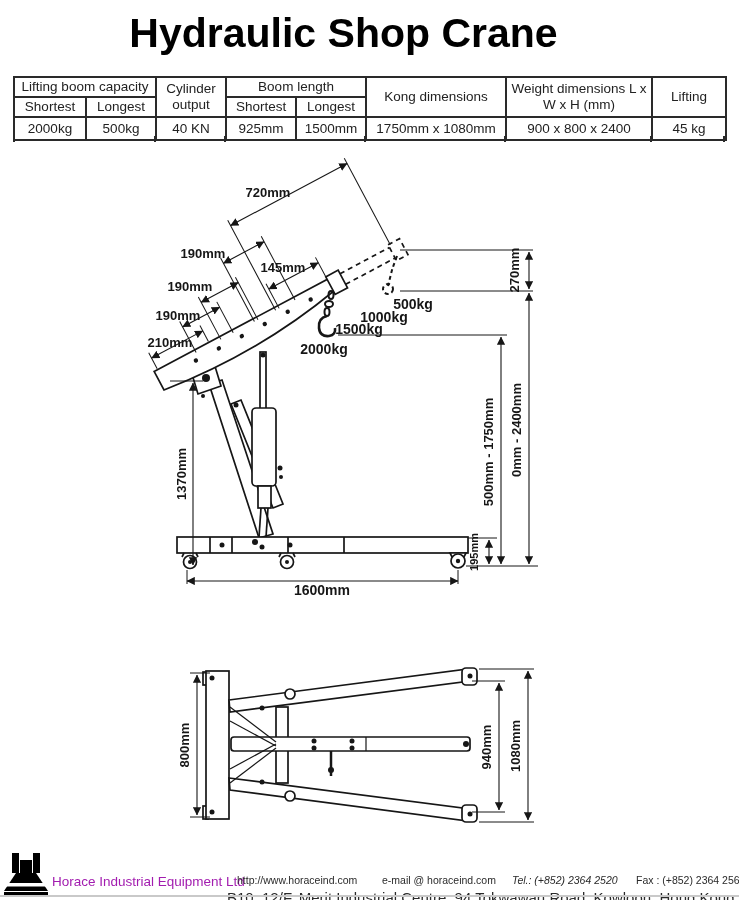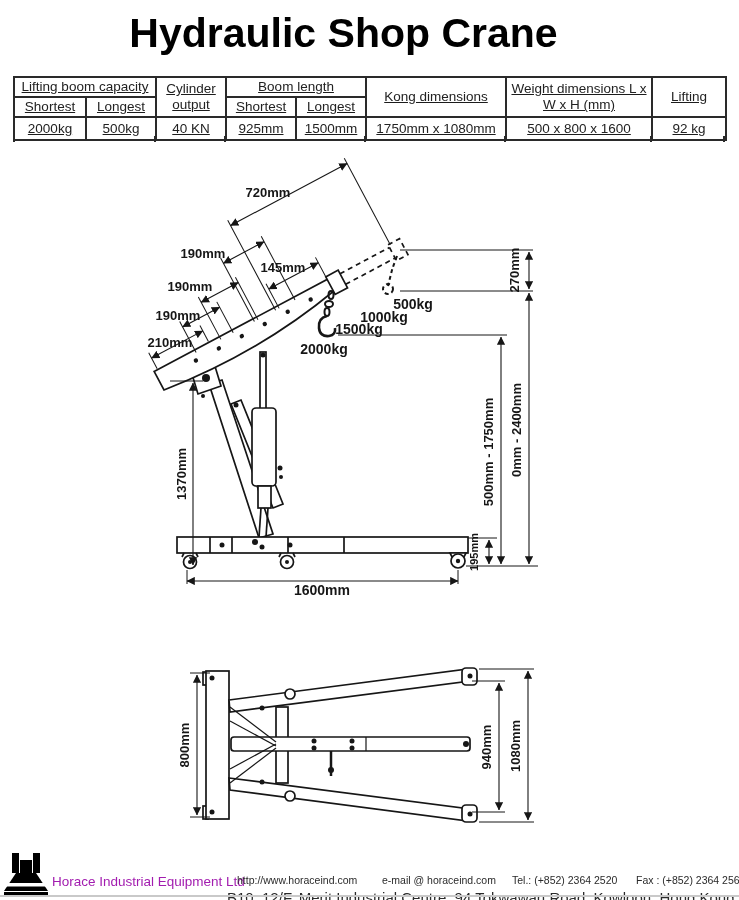--- a/index.html
+++ b/index.html
@@ -6,41 +6,41 @@
   body{
     width:739px;height:900px;position:relative;background:#ffffff;
     font-family:"Liberation Sans",sans-serif;color:#1c1c1c;overflow:hidden;
   }
   .title{
     position:absolute;top:10px;left:0;width:687px;text-align:center;
     font-size:41px;font-weight:bold;color:#000;white-space:nowrap;
   }
   table.spec{
     position:absolute;left:13px;top:76px;width:712px;
-    border-collapse:collapse;table-layout:fixed;text-decoration:underline;
+    border-collapse:collapse;table-layout:fixed;
   }
   table.spec th,table.spec td{
     border:2px solid #2a2a2a;font-size:13.5px;font-weight:normal;
     text-align:center;vertical-align:middle;padding:1px 2px;line-height:1.2;color:#222;
   }
   svg.diagram{position:absolute;left:0;top:0;}
   svg text{font-family:"Liberation Sans",sans-serif;fill:#161616;}
   .dl{font-size:13px;font-weight:bold;}
   .dlb{font-size:14px;font-weight:bold;}
   .dls{font-size:11px;font-weight:bold;}
   .footer-zh{
     position:absolute;left:52px;top:904px;font-size:16px;font-weight:bold;
     letter-spacing:1px;color:#111;
   }
   .footer-en{
     position:absolute;left:52px;top:874px;font-size:13.5px;font-weight:normal;color:#a21caf;
   }
   .footer-address{position:absolute;left:227px;top:860px;font-size:15px;color:#2a2a2a;margin-top:29px;}
   .footer-line2 span{position:absolute;top:874px;font-size:10.5px;color:#2a2a2a;white-space:nowrap;}
-  .fw{left:237px;} .fe{left:382px;} .ft{left:512px;} .ff{left:636px;}
+  .fw{left:237px;} .fe{left:382px;} .ft{left:512px;font-style:italic;} .ff{left:636px;}
   .footer-rule{position:absolute;left:0px;top:895px;width:739px;height:2px;background:#c9c9c9;}
   .logo{position:absolute;left:4px;top:851px;}
 </style>
 </head>
 <body>
 
 <div class="title">Hydraulic Shop Crane</div>
 
 <table class="spec">
   <colgroup>
@@ -68,22 +68,22 @@
     <th>Shortest</th>
     <th>Longest</th>
   </tr>
   <tr style="height:23px;">
     <td>2000kg</td>
     <td>500kg</td>
     <td>40 KN</td>
     <td>925mm</td>
     <td>1500mm</td>
     <td>1750mm x 1080mm</td>
-    <td>500 x 800 x 1600</td>
-    <td>92 kg</td>
+    <td>900 x 800 x 2400</td>
+    <td>45 kg</td>
   </tr>
 </tbody>
   </table>
 
 <svg class="diagram" width="739" height="900" viewBox="0 0 739 900">
   <defs>
     <marker id="ma" viewBox="0 0 10 10" refX="9.5" refY="5" markerWidth="7.5" markerHeight="7.5" orient="auto-start-reverse">
       <path d="M0,0 L10,5 L0,10 z" fill="#161616"></path>
     </marker>
   </defs>

